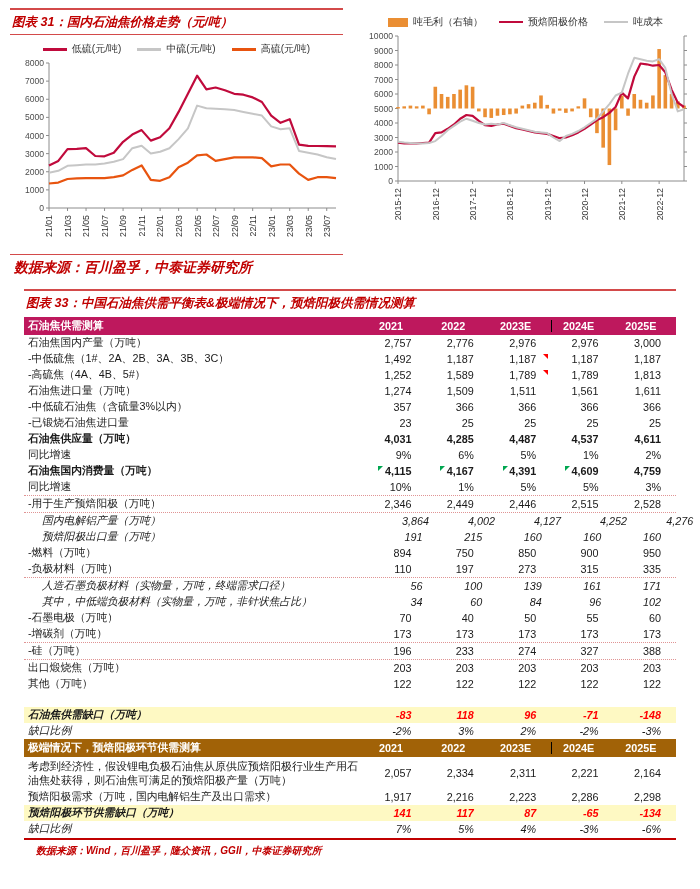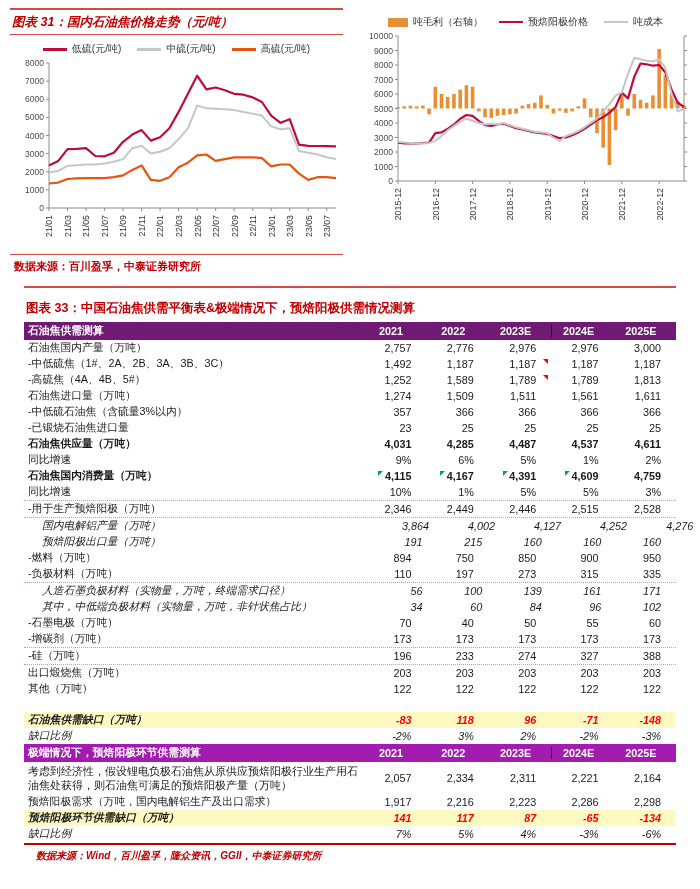--- a/index.html
+++ b/index.html
@@ -6,38 +6,38 @@
   body{width:700px;height:889px;background:#fff;font-family:"Liberation Sans",sans-serif;color:#1a1a1a;overflow:hidden;}
   .figs{display:flex;gap:16px;padding:8px 8px 0 10px;}
   .fig{flex:1;display:flex;flex-direction:column;min-width:0;}
   .fig-title{color:#C00000;font-weight:bold;font-style:italic;font-size:12.5px;line-height:1.3;
     padding:4px 20px 4px 2px;border-top:2.5px solid #D34A4A;border-bottom:1.5px solid #D34A4A;}
   .legend{display:flex;justify-content:center;align-items:center;gap:16px;height:18px;font-size:10px;color:#333;margin-top:5px;}
   .legend-item{display:flex;align-items:center;gap:5px;text-align:right;}
   .sw-line{width:24px;height:2.6px;}
   .sw-box{width:20px;height:9px;}
   .chart-svg{display:block;margin:0 auto;}
-  .fig-src{margin-top:auto;border-top:1.5px solid #D34A4A;color:#C00000;font-size:11px;font-weight:bold;padding:4px 2px 2px 4px;}
+  .fig-src{margin-top:auto;border-top:1.5px solid #D34A4A;color:#C00000;font-size:14px;font-weight:bold;font-style:italic;padding:4px 2px 2px 4px;}
   
   .tablewrap{margin:10px 24px 0 24px;}
-  .ttitle{border-top:2.5px solid #D34A4A;color:#C00000;font-weight:bold;font-size:12.5px;padding:12px 2px 5px 2px;}
+  .ttitle{border-top:2.5px solid #D34A4A;color:#C00000;font-weight:bold;font-style:italic;font-size:12.5px;padding:4px 2px 5px 2px;}
   .trow{display:flex;align-items:center;height:16px;font-size:10.8px;}
-  .trow.thead{background:#701a75;color:#fff;font-weight:bold;height:18px;}
+  .trow.thead{background:#be185d;color:#fff;font-weight:bold;height:18px;}
   .tlabel{flex:0 0 336px;padding-left:4px;white-space:nowrap;overflow:hidden;}
   .tcell{flex:1;text-align:right;padding-right:15px;position:relative;}
   .thead .tcell,.header2 .tcell{text-align:center;padding-right:8px;font-weight:bold;}
   .thead .tcell:nth-child(5),.header2 .tcell:nth-child(5){border-left:1.6px solid #000;}
   .bold{font-weight:bold;}
   .italic{font-style:italic;}
   .sub{font-style:italic;gap:24px;}
   .sub .tlabel{padding-left:18px;}
   .dotted{border-bottom:1px dotted #E09494;}
   .highlight{background:#fef9c3;font-weight:bold;font-style:italic;}
   .highlight .tcell{color:#FF0000;}
-  .header2{background:#a21caf;color:#fff;font-weight:bold;height:18px;}
+  .header2{background:#a16207;color:#fff;font-weight:bold;height:18px;}
   .spacer{height:15px;}
   .wrap{height:32px;}
   .wrap .tlabel{white-space:normal;line-height:1.3;font-size:11px;}
   .mk{position:absolute;width:0;height:0;top:1px;}
   .greenTL{left:14px;border-top:5px solid #00A650;border-right:5px solid transparent;}
   .greenTR{right:3px;border-top:5px solid #00A650;border-left:5px solid transparent;}
   .redTR{right:3px;border-top:5px solid #FF0000;border-left:5px solid transparent;}
   .tsrc{border-top:2px solid #C00000;color:#C00000;font-size:10px;font-weight:bold;font-style:italic;padding:4px 2px 2px 12px;margin-top:1px;}
 </style>
 </head>

